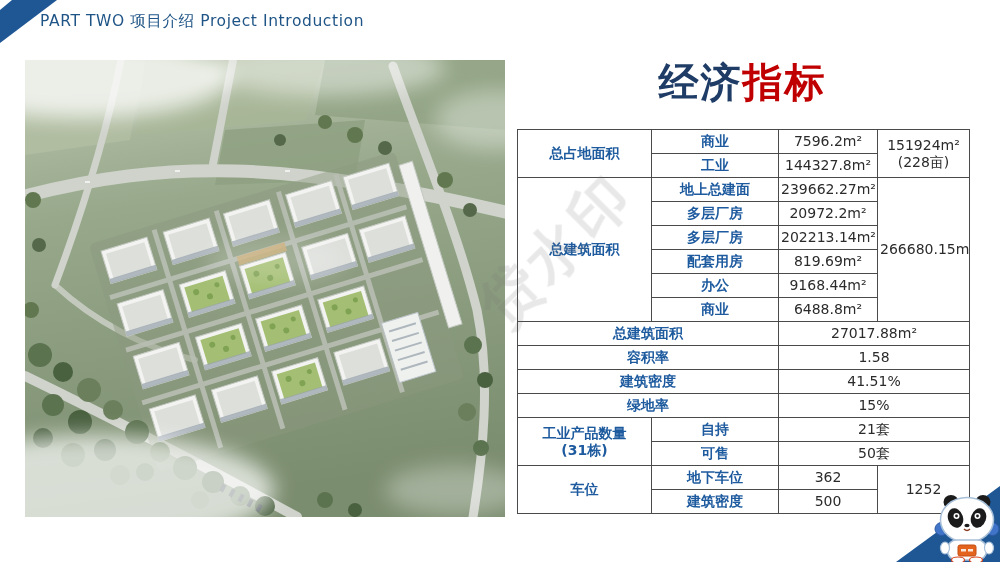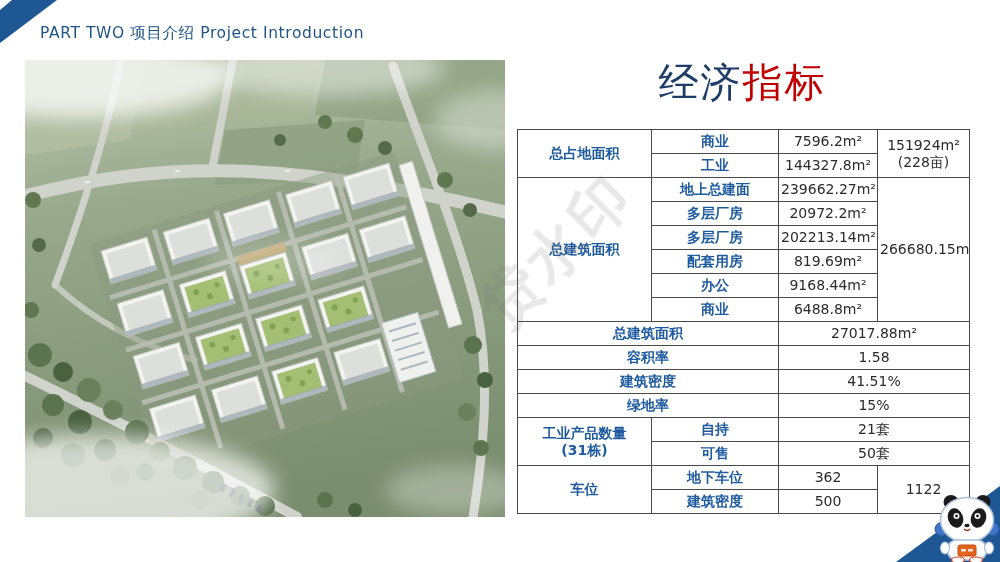--- a/index.html
+++ b/index.html
@@ -6,31 +6,31 @@
   body{
     width:1000px;height:562px;position:relative;overflow:hidden;
     background:#ffffff;
     font-family:"DejaVu Sans","Liberation Sans",sans-serif;
   }
   .slide{position:absolute;inset:0;}
 
   
   .corner-accent{position:absolute;left:0;top:0;z-index:2;}
   .header-title{
-    position:absolute;left:40px;top:23px;z-index:2;
+    position:absolute;left:40px;top:11px;z-index:2;
     font-size:15.5px;letter-spacing:0.6px;color:#1f5486;font-weight:500;
   }
 
   
   .aerial{position:absolute;left:25px;top:60px;width:480px;height:457px;z-index:1;}
 
   
   .page-title{
     position:absolute;left:515px;top:60px;width:455px;z-index:2;
-    text-align:center;font-size:40px;font-weight:normal;letter-spacing:2px;
+    text-align:center;font-size:40px;font-weight:bold;letter-spacing:2px;
     line-height:1.1;
   }
   .page-title .t-blue{color:#1e3c66;}
   .page-title .t-red{color:#c00000;}
 
   
   .tbl-wrap{position:absolute;left:517px;top:129px;z-index:3;border-radius:30px;}
   table{border-collapse:collapse;table-layout:fixed;width:452px;background:transparent;}
   td{
     border:1px solid #4a4a4a;text-align:center;vertical-align:middle;
@@ -287,21 +287,21 @@
         </tr>
         <tr>
           <td class="lbl">可售</td>
           <td colspan="2" class="val">50套</td>
         </tr>
 
         <tr>
           <td rowspan="2" class="lbl">车位</td>
           <td class="lbl">地下车位</td>
           <td class="val">362</td>
-          <td rowspan="2" class="val">1122</td>
+          <td rowspan="2" class="val">1252</td>
         </tr>
         <tr>
           <td class="lbl">建筑密度</td>
           <td class="val">500</td>
         </tr>
       </tbody>
     </table>
   </div>
 
   <div class="watermark">贷水印</div>

